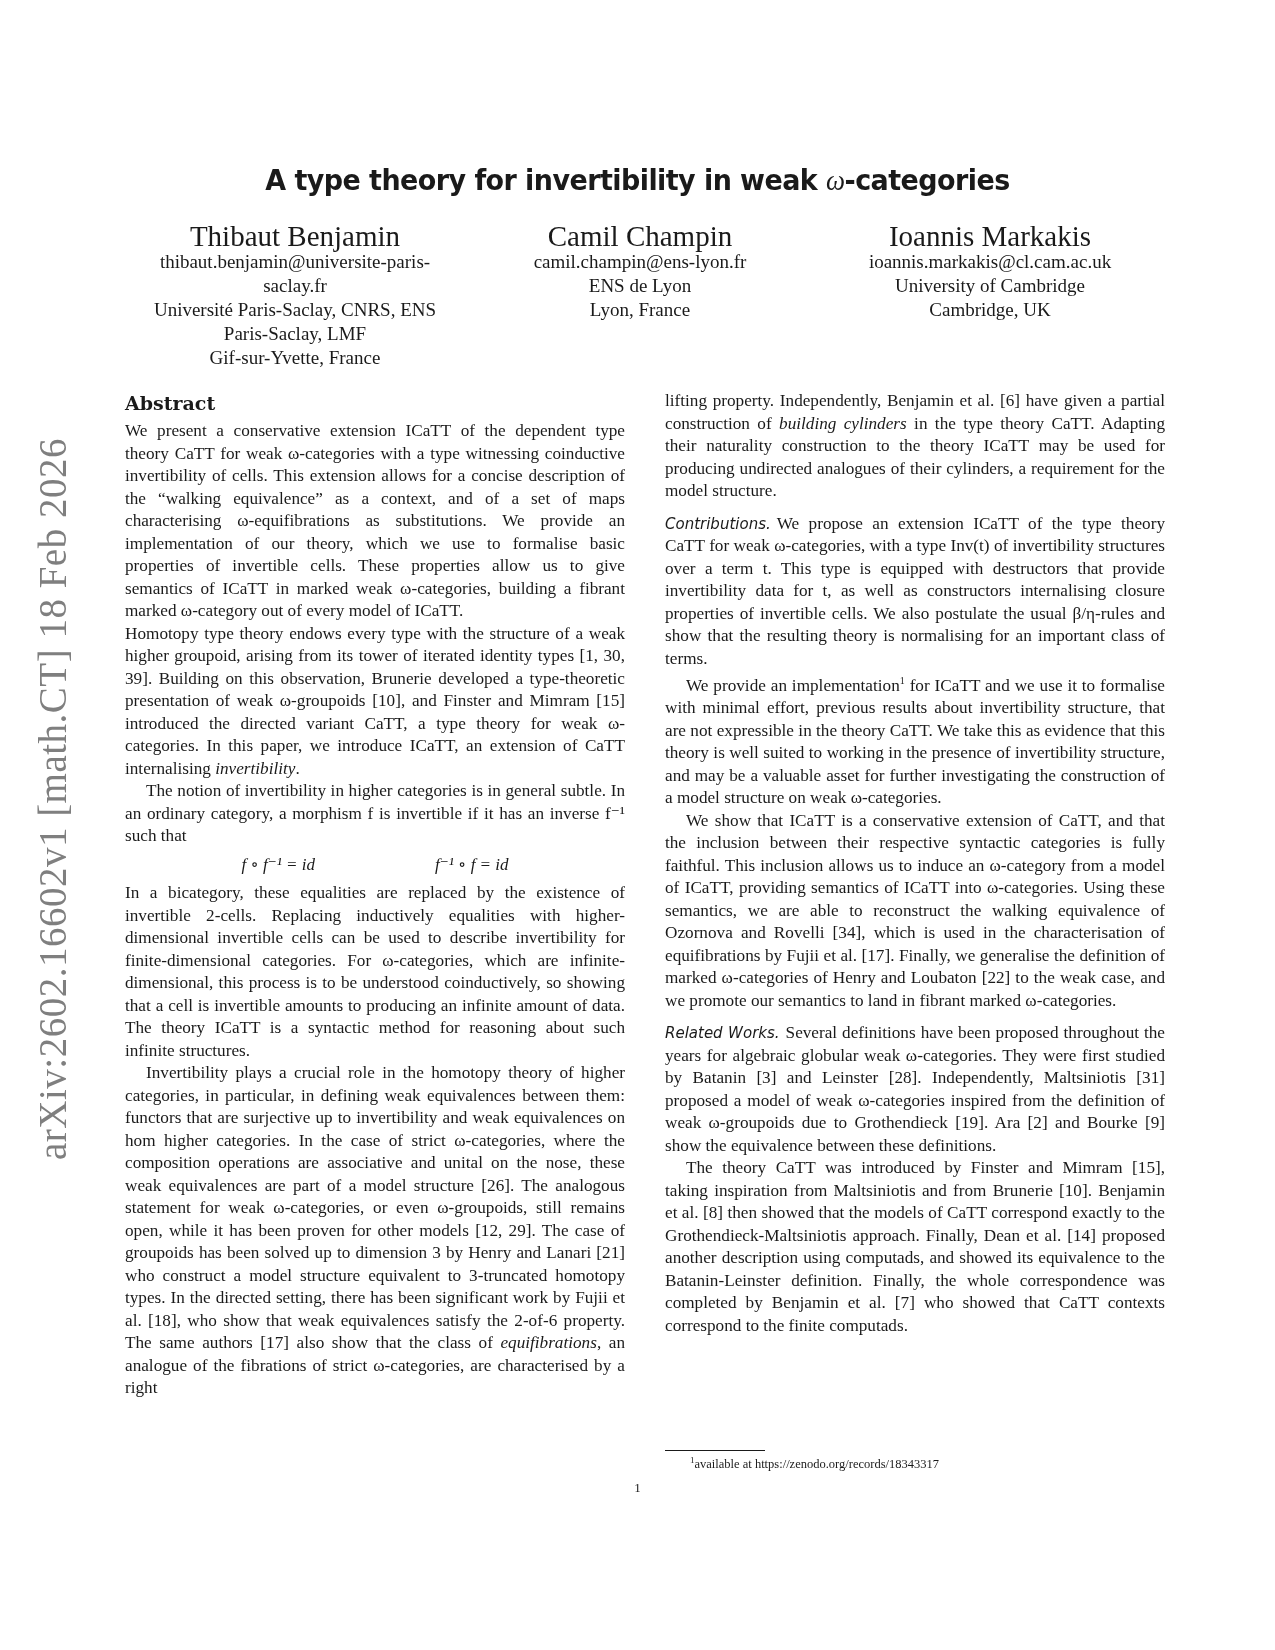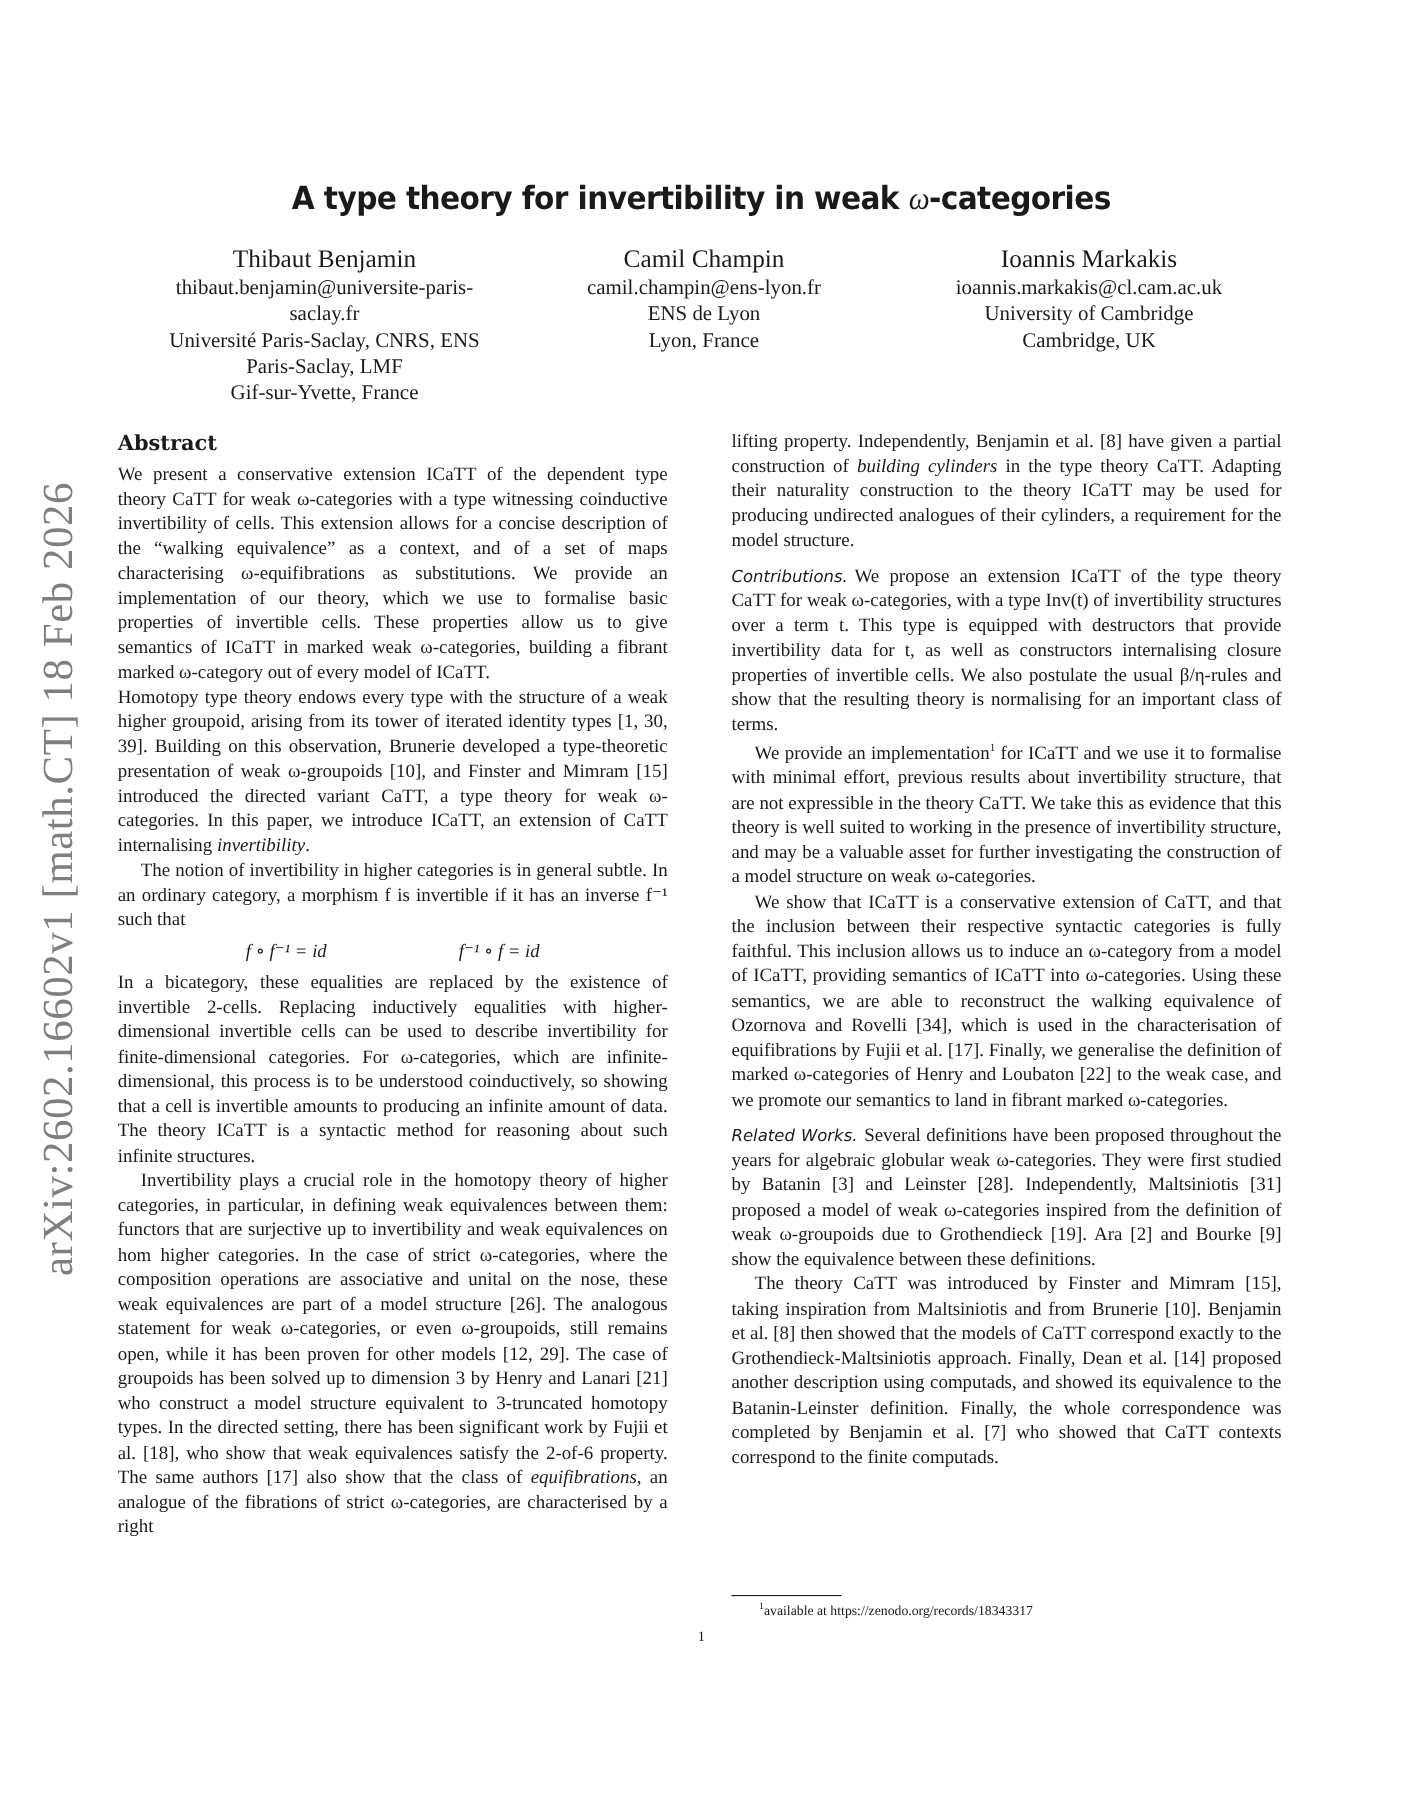--- a/index.html
+++ b/index.html
@@ -17,27 +17,27 @@
   .title {
     position: absolute; left: 0; width: 1275px; top: 163px; text-align: center;
     font-family: "DejaVu Sans", sans-serif; font-weight: bold; font-size: 29px;
     letter-spacing: -0.6px; transform: scaleX(0.93); transform-origin: center;
   }
   .title i { font-family: "Liberation Serif", serif; font-weight: normal; font-style: italic; }
   .authors { position: absolute; top: 222px; left: 0; width: 1275px; }
   .author {
     position: absolute; text-align: center; font-size: 19px; line-height: 24px;
   }
-  .author .name { font-size: 23px; line-height: 28px; }
+  .author .name { font-size: 29px; line-height: 28px; }
   .a1 { left: 135px; width: 320px; }
   .a2 { left: 480px; width: 320px; }
   .a3 { left: 830px; width: 320px; }
 
   .col { position: absolute; width: 500px; font-size: 17.2px; line-height: 22.5px; text-align: justify; }
-  .colL { left: 107px; top: 390px; }
+  .colL { left: 125px; top: 390px; }
   .colR { left: 665px; top: 390px; }
   .col p { margin: 0; hyphens: manual; }
   .col p.ind { text-indent: 21px; }
   .col p.gap { margin-top: 10px; }
   h2 {
     font-family: "DejaVu Serif", serif; font-weight: bold; font-size: 19px;
     margin: 0 0 4px 0; line-height: 26px;
   }
   h2.sec { margin-top: 14px; }
   h2 .num { display: inline-block; width: 36px; }
@@ -91,21 +91,21 @@
   <p class="ind">The notion of invertibility in higher categories is in general subtle. In an ordinary category, a morphism f is invertible if it has an inverse f⁻¹ such that</p>
   <div class="eq">
     <span class="math">f ∘ f⁻¹ = id</span>
     <span class="math">f⁻¹ ∘ f = id</span>
   </div>
   <p>In a bicategory, these equalities are replaced by the existence of invertible 2-cells. Replacing inductively equalities with higher-dimensional invertible cells can be used to describe invertibility for finite-dimensional categories. For ω-categories, which are infinite-dimensional, this process is to be understood coinductively, so showing that a cell is invertible amounts to producing an infinite amount of data. The theory ICaTT is a syntactic method for reasoning about such infinite structures.</p>
   <p class="ind"><span>Invertibility plays a crucial role in the homotopy theory of higher categories, in particular, in defining weak equivalences between them: functors that are surjective up to invertibility and weak equivalences on hom higher categories. In the case of strict ω-categories, where the composition operations are associative and unital on the nose, these weak equivalences are part of a model structure [26]. The analogous statement for weak ω-categories, or even ω-groupoids, still remains open, while it has been proven for other models [12, 29]. The case of groupoids has been solved up to dimension 3 by Henry and Lanari [21] who construct a model structure equivalent to 3-truncated homotopy types. In the directed setting, there has been significant work by Fujii et al. [18], who show that weak equivalences satisfy the 2-of-6 property. The same authors [17] also show that the class of </span><em>equifibrations</em><span>, an analogue of the fibrations of strict ω-categories, are characterised by a right</span></p>
 </div>
 
 <div class="col colR">
-  <p><span>lifting property. Independently, Benjamin et al. [8] have given a partial construction of </span><em>building cylinders</em><span> in the type theory CaTT. Adapting their naturality construction to the theory ICaTT may be used for producing undirected analogues of their cylinders, a requirement for the model structure.</span></p>
+  <p><span>lifting property. Independently, Benjamin et al. [6] have given a partial construction of </span><em>building cylinders</em><span> in the type theory CaTT. Adapting their naturality construction to the theory ICaTT may be used for producing undirected analogues of their cylinders, a requirement for the model structure.</span></p>
   <p class="gap"><span class="runin">Contributions.</span><span>We propose an extension ICaTT of the type theory CaTT for weak ω-categories, with a type Inv(t) of invertibility structures over a term t. This type is equipped with destructors that provide invertibility data for t, as well as constructors internalising closure properties of invertible cells. We also postulate the usual β/η-rules and show that the resulting theory is normalising for an important class of terms.</span></p>
   <p class="ind"><span>We provide an implementation</span><sup style="font-size:10px">1</sup><span> for ICaTT and we use it to formalise with minimal effort, previous results about invertibility structure, that are not expressible in the theory CaTT. We take this as evidence that this theory is well suited to working in the presence of invertibility structure, and may be a valuable asset for further investigating the construction of a model structure on weak ω-categories.</span></p>
   <p class="ind">We show that ICaTT is a conservative extension of CaTT, and that the inclusion between their respective syntactic categories is fully faithful. This inclusion allows us to induce an ω-category from a model of ICaTT, providing semantics of ICaTT into ω-categories. Using these semantics, we are able to reconstruct the walking equivalence of Ozornova and Rovelli [34], which is used in the characterisation of equifibrations by Fujii et al. [17]. Finally, we generalise the definition of marked ω-categories of Henry and Loubaton [22] to the weak case, and we promote our semantics to land in fibrant marked ω-categories.</p>
   <p class="gap"><span class="runin">Related Works.</span><span>Several definitions have been proposed throughout the years for algebraic globular weak ω-categories. They were first studied by Batanin [3] and Leinster [28]. Independently, Maltsiniotis [31] proposed a model of weak ω-categories inspired from the definition of weak ω-groupoids due to Grothendieck [19]. Ara [2] and Bourke [9] show the equivalence between these definitions.</span></p>
   <p class="ind">The theory CaTT was introduced by Finster and Mimram [15], taking inspiration from Maltsiniotis and from Brunerie [10]. Benjamin et al. [8] then showed that the models of CaTT correspond exactly to the Grothendieck-Maltsiniotis approach. Finally, Dean et al. [14] proposed another description using computads, and showed its equivalence to the Batanin-Leinster definition. Finally, the whole correspondence was completed by Benjamin et al. [7] who showed that CaTT contexts correspond to the finite computads.</p>
 </div>
 
 <div class="fn-rule"></div>
 <div class="footnote"><sup>1</sup><span>available at https://zenodo.org/records/18343317</span></div>
 

